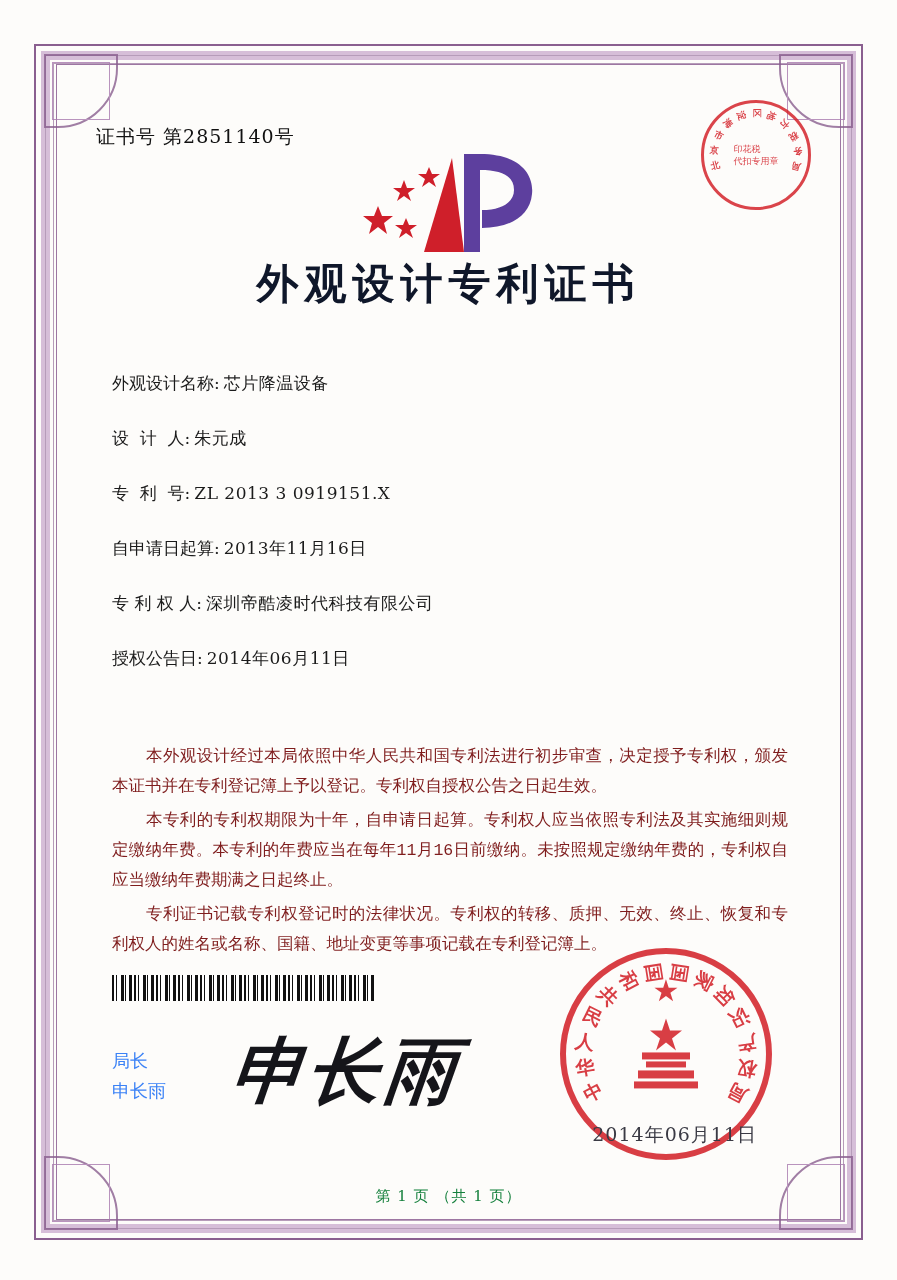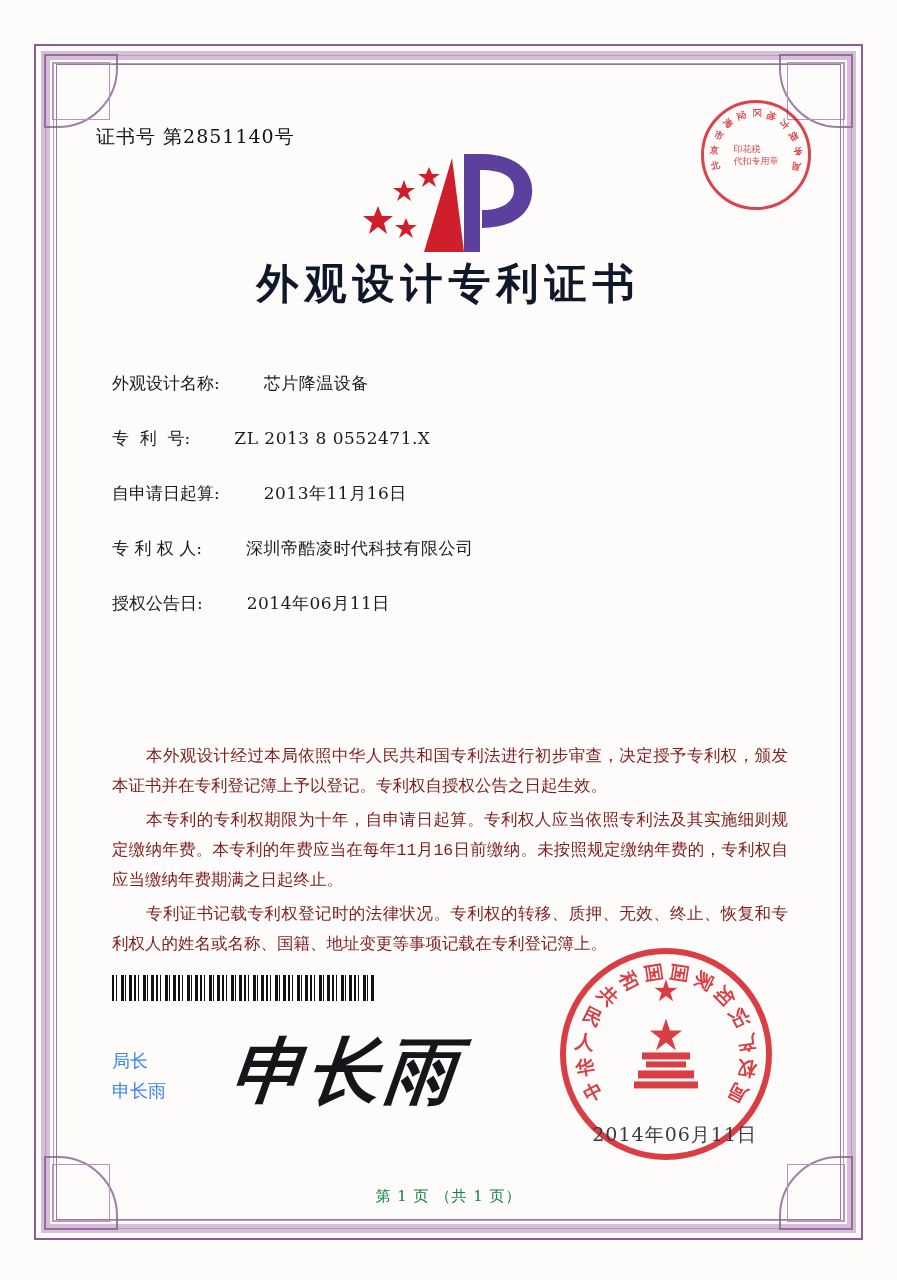--- a/index.html
+++ b/index.html
@@ -120,21 +120,20 @@
     top: 372px;
     width: 700px;
   }
   .field-row {
     display: flex;
     align-items: baseline;
     margin-bottom: 32px;
     font-size: 17px;
     color: #1b1b1b;
     font-family: "DejaVu Serif", serif;
-    gap: 40px;
   }
   .field-label {
     white-space: pre;
   }
   .field-value {
     margin-left: 4px;
     letter-spacing: .5px;
   }
 
   
@@ -316,22 +315,26 @@
   </div>
 
   <div class="cert-title">外观设计专利证书</div>
 
   <div class="fields">
     <div class="field-row">
       <span class="field-label">外观设计名称:</span>
       <span class="field-value">芯片降温设备</span>
     </div>
     <div class="field-row">
+      <span class="field-label">设  计  人:</span>
+      <span class="field-value">朱元成</span>
+    </div>
+    <div class="field-row">
       <span class="field-label">专  利  号:</span>
-      <span class="field-value">ZL 2013 8 0552471.X</span>
+      <span class="field-value">ZL 2013 3 0919151.X</span>
     </div>
     <div class="field-row">
       <span class="field-label">自申请日起算:</span>
       <span class="field-value">2013年11月16日</span>
     </div>
     <div class="field-row">
       <span class="field-label">专 利 权 人:</span>
       <span class="field-value">深圳帝酷凌时代科技有限公司</span>
     </div>
     <div class="field-row">

